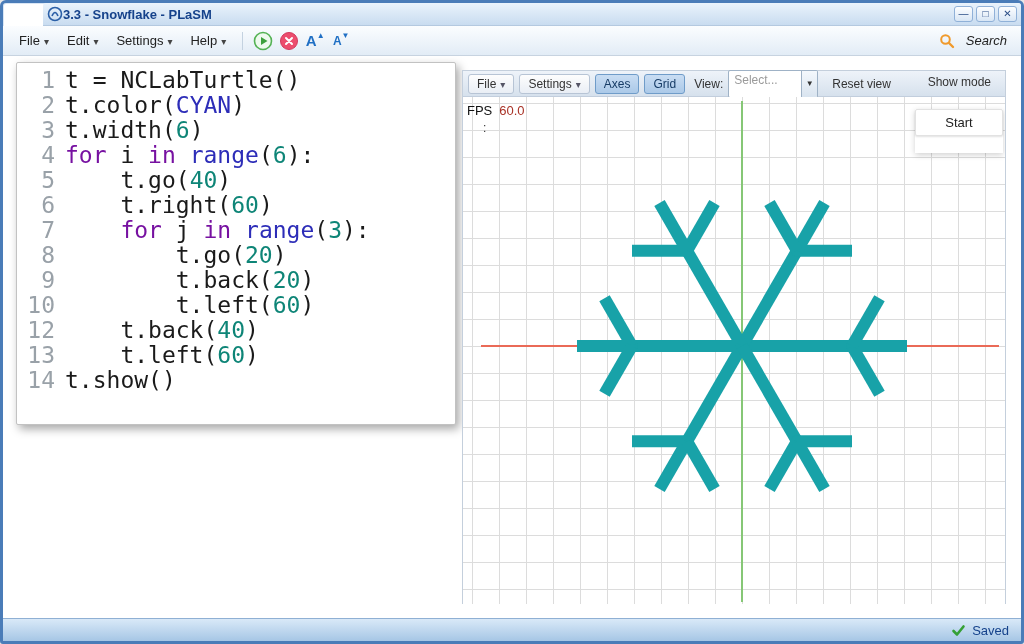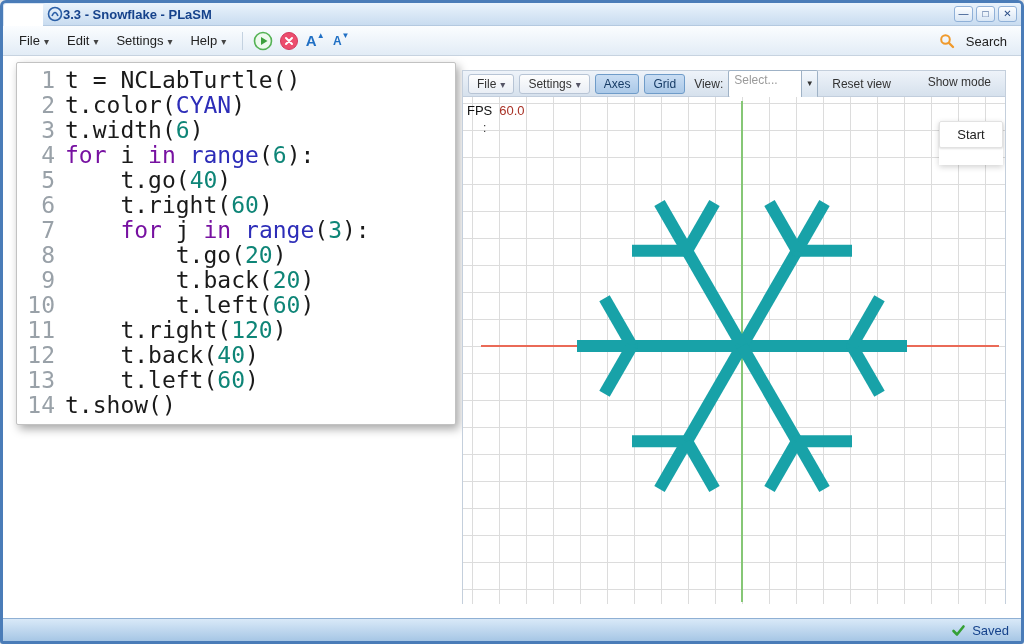--- a/index.html
+++ b/index.html
@@ -27,21 +27,21 @@
   .menu-item{display:inline-flex;align-items:center;gap:4px;padding:4px 8px;
     font-size:13px;color:#222;border-radius:3px;background:transparent;border:0;}
   .menu-item .caret::after{content:"▾";font-size:10px;color:#444;}
   .mb-sep{width:1px;height:18px;background:#c4d2e0;margin:0 6px;}
   .icon-btn{width:24px;height:24px;display:inline-flex;align-items:center;justify-content:center;
     background:transparent;border:0;padding:0;}
   .font-icon{font-weight:bold;color:#1f6fc4;font-size:15px;position:relative;padding:0 6px;}
   .font-icon.small{font-size:12px;}
   .font-icon .fsup{font-size:8px;position:relative;top:-5px;color:#1f6fc4;}
   .mb-spacer{flex:1;}
-  .search-box{display:flex;align-items:flex-end;gap:11px;padding-right:6px;}
+  .search-box{display:flex;align-items:flex-start;gap:11px;padding-right:6px;font-style:italic;}
   .search-label{font-size:13px;color:#222;}
 
   
   .content{flex:1;position:relative;background:#fff;}
 
   
   .editor-card{position:absolute;left:13px;top:6px;width:440px;height:363px;
     background:#fff;border:1px solid #c2c2c2;border-radius:2px;
     box-shadow:3px 4px 10px rgba(0,0,0,.35);padding:5px 0 0 0;overflow:hidden;}
   .code-line{display:flex;height:25px;line-height:25px;
@@ -80,21 +80,21 @@
     background-image:
       linear-gradient(to right,#dcdcdc 1px,transparent 1px),
       linear-gradient(to bottom,#dcdcdc 1px,transparent 1px);
     background-size:27px 27px;background-position:9px 6px;overflow:hidden;}
   .x-axis{position:absolute;left:18px;right:6px;top:248px;height:2px;}
   .y-axis{position:absolute;top:4px;bottom:2px;left:278px;width:2px;}
   .snowflake-svg{position:absolute;left:0;top:0;}
   .fps-box{position:absolute;left:4px;top:6px;font-size:13px;color:#111;}
   .fps-value{color:#a93226;margin-left:7px;}
   .fps-colon{position:absolute;left:20px;top:24px;font-size:12px;color:#333;}
-  .start-panel{position:absolute;top:24px;right:2px;width:64px;height:44px;background:#fff;
+  .start-panel{position:absolute;top:12px;right:2px;width:88px;height:44px;background:#fff;
     box-shadow:0 2px 6px rgba(0,0,0,.18);}
   .start-btn{display:block;width:100%;height:27px;background:#fff;
     border:1px solid #e2e2e2;border-radius:2px;font-size:13px;color:#222;
     box-shadow:0 1px 2px rgba(0,0,0,.12);font-family:"Liberation Sans",sans-serif;}
 
   
   .statusbar{height:23px;flex:0 0 23px;display:flex;align-items:center;justify-content:flex-end;
     gap:6px;padding:0 12px;background:linear-gradient(#d9e9f8,#a6c6e5);
     border-top:1px solid #8fb0d4;}
   .saved-label{font-size:13px;color:#15428b;}
@@ -201,24 +201,20 @@
             <span class="line-num">8</span>
             <span class="line-code"><span class="tok-plain">        t.go(</span><span class="tok-num">20</span><span class="tok-plain">)</span></span>
           </div>
           <div class="code-line">
             <span class="line-num">9</span>
             <span class="line-code"><span class="tok-plain">        t.back(</span><span class="tok-num">20</span><span class="tok-plain">)</span></span>
           </div>
           <div class="code-line">
             <span class="line-num">10</span>
             <span class="line-code"><span class="tok-plain">        t.left(</span><span class="tok-num">60</span><span class="tok-plain">)</span></span>
-          </div>
-          <div class="code-line">
-            <span class="line-num">11</span>
-            <span class="line-code"><span class="tok-plain">    t.right(</span><span class="tok-num">120</span><span class="tok-plain">)</span></span>
           </div>
           <div class="code-line">
             <span class="line-num">12</span>
             <span class="line-code"><span class="tok-plain">    t.back(</span><span class="tok-num">40</span><span class="tok-plain">)</span></span>
           </div>
           <div class="code-line">
             <span class="line-num">13</span>
             <span class="line-code"><span class="tok-plain">    t.left(</span><span class="tok-num">60</span><span class="tok-plain">)</span></span>
           </div>
           <div class="code-line">

